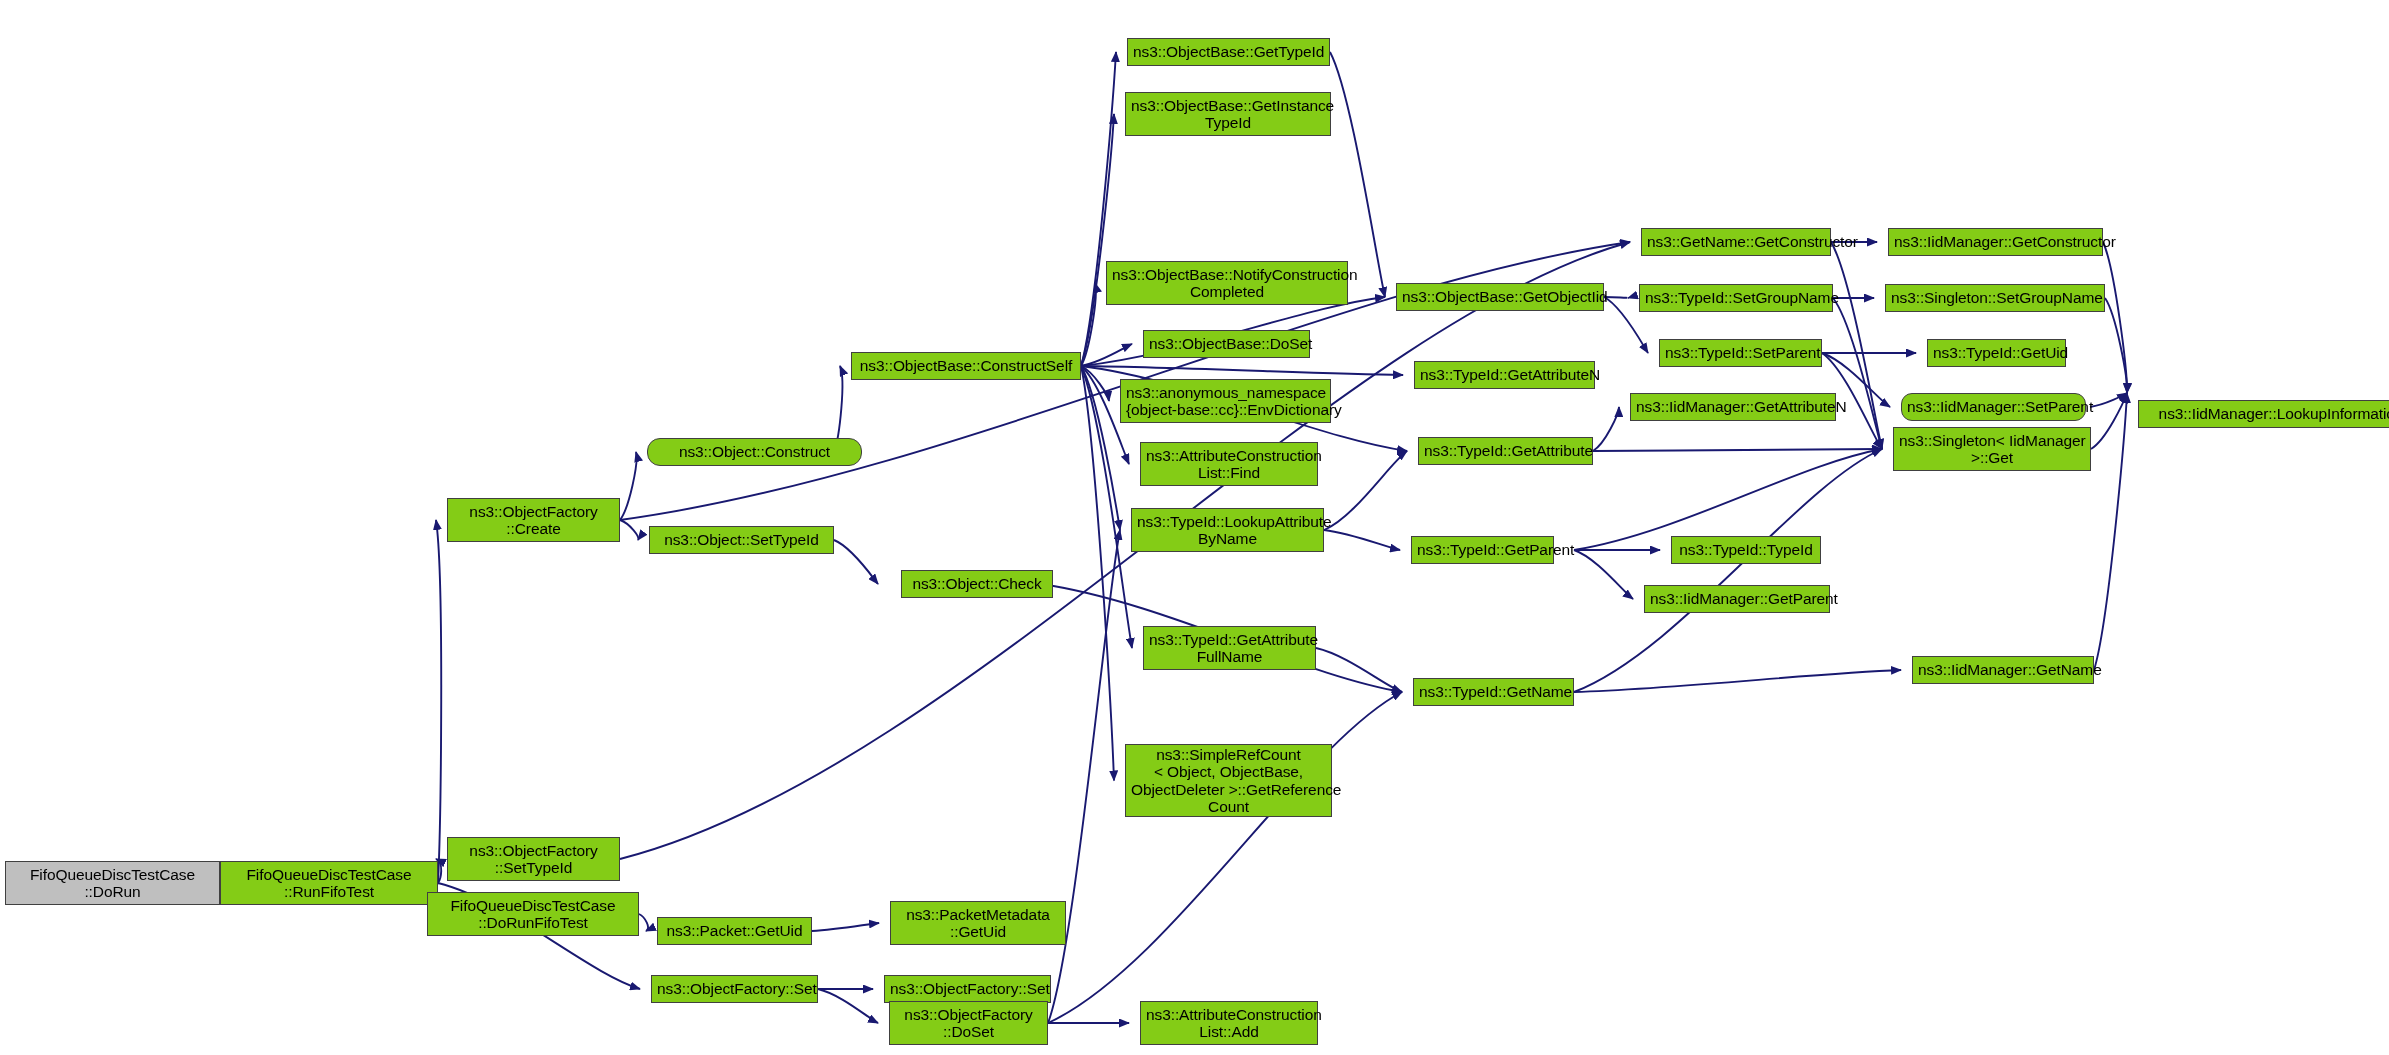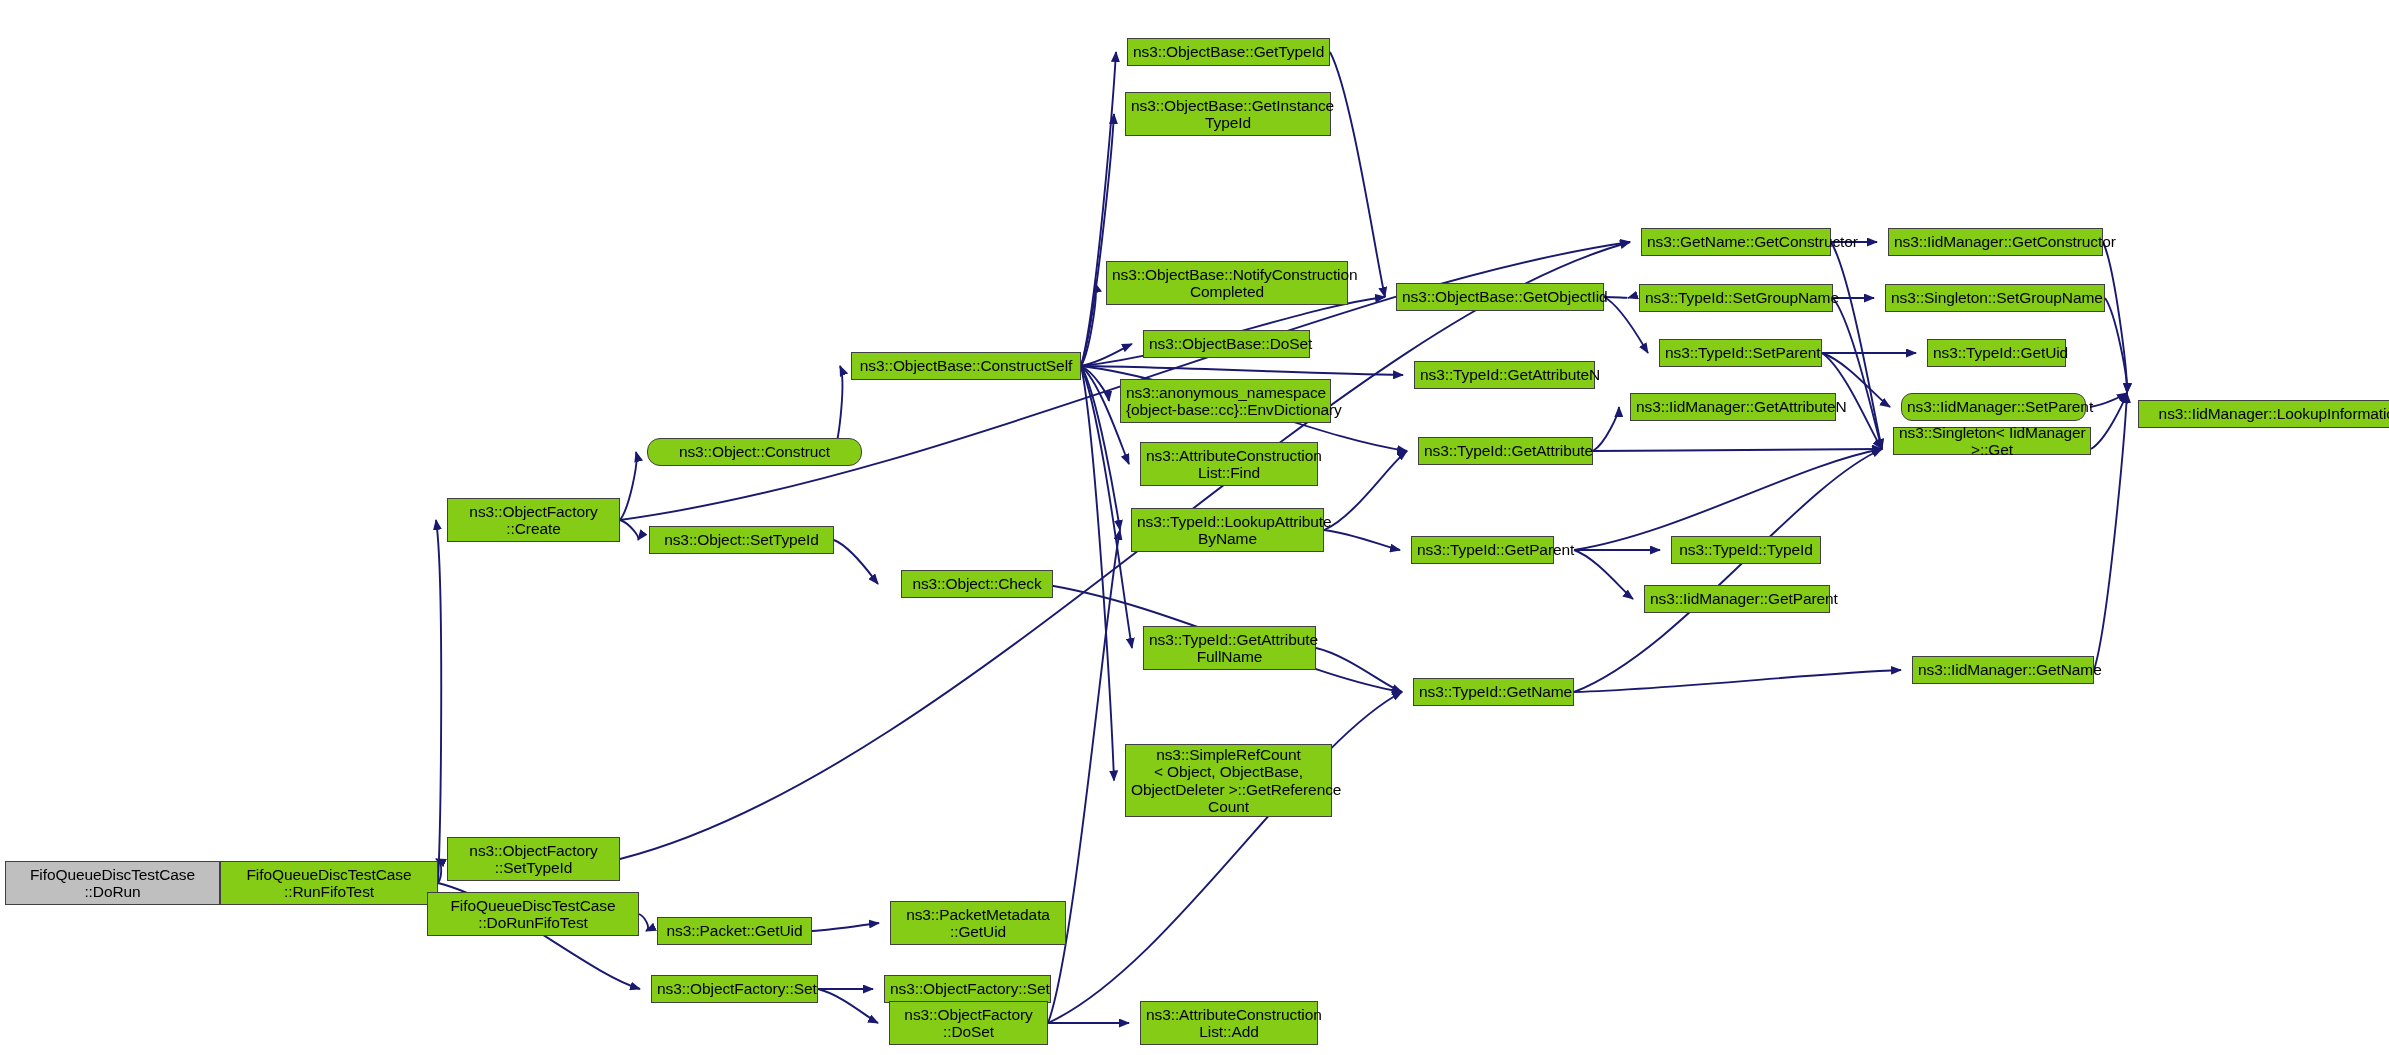--- a/index.html
+++ b/index.html
@@ -152,21 +152,21 @@
       <div class="node" style="left: 1414px; top: 361px; width: 181px; height: 28px;"><span class="node-label">ns3::TypeId::GetAttributeN</span></div>
       <div class="node" style="left: 1418px; top: 437px; width: 175px; height: 28px;"><span class="node-label">ns3::TypeId::GetAttribute</span></div>
       <div class="node" style="left: 1411px; top: 536px; width: 143px; height: 28px;"><span class="node-label">ns3::TypeId::GetParent</span></div>
       <div class="node" style="left: 1413px; top: 678px; width: 161px; height: 28px;"><span class="node-label">ns3::TypeId::GetName</span></div>
       <div class="node" style="left: 1641px; top: 228px; width: 190px; height: 28px;"><span class="node-label">ns3::GetName::GetConstructor</span></div>
       <div class="node" style="left: 1639px; top: 284px; width: 194px; height: 28px;"><span class="node-label">ns3::TypeId::SetGroupName</span></div>
       <div class="node" style="left: 1659px; top: 339px; width: 163px; height: 28px;"><span class="node-label">ns3::TypeId::SetParent</span></div>
       <div class="node" style="left: 1630px; top: 393px; width: 206px; height: 28px;"><span class="node-label">ns3::IidManager::GetAttributeN</span></div>
       <div class="node" style="left: 1644px; top: 585px; width: 186px; height: 28px;"><span class="node-label">ns3::IidManager::GetParent</span></div>
       <div class="node" style="left: 1671px; top: 536px; width: 150px; height: 28px;"><span class="node-label">ns3::TypeId::TypeId</span></div>
-      <div class="node" style="left: 1893px; top: 427px; width: 198px; height: 28px; align-items: center;"><span class="node-label">ns3::Singleton&lt; IidManager
+      <div class="node" style="left: 1893px; top: 427px; width: 198px; height: 44px; align-items: center;"><span class="node-label">ns3::Singleton&lt; IidManager
 &gt;::Get</span></div>
       <div class="node" style="left: 1888px; top: 228px; width: 215px; height: 28px;"><span class="node-label">ns3::IidManager::GetConstructor</span></div>
       <div class="node" style="left: 1885px; top: 284px; width: 220px; height: 28px;"><span class="node-label">ns3::Singleton::SetGroupName</span></div>
       <div class="node" style="left: 1927px; top: 339px; width: 139px; height: 28px;"><span class="node-label">ns3::TypeId::GetUid</span></div>
       <div class="node" style="left: 1901px; top: 393px; width: 185px; height: 28px; border-radius: 11px;"><span class="node-label">ns3::IidManager::SetParent</span></div>
       <div class="node" style="left: 2138px; top: 400px; width: 286px; height: 28px;"><span class="node-label">ns3::IidManager::LookupInformation</span></div>
       <div class="node" style="left: 1912px; top: 656px; width: 182px; height: 28px;"><span class="node-label">ns3::IidManager::GetName</span></div>
       <div class="node" style="left: 447px; top: 837px; width: 173px; height: 44px;"><span class="node-label">ns3::ObjectFactory
 ::SetTypeId</span></div>
       <div class="node" style="left: 427px; top: 892px; width: 212px; height: 44px;"><span class="node-label">FifoQueueDiscTestCase

